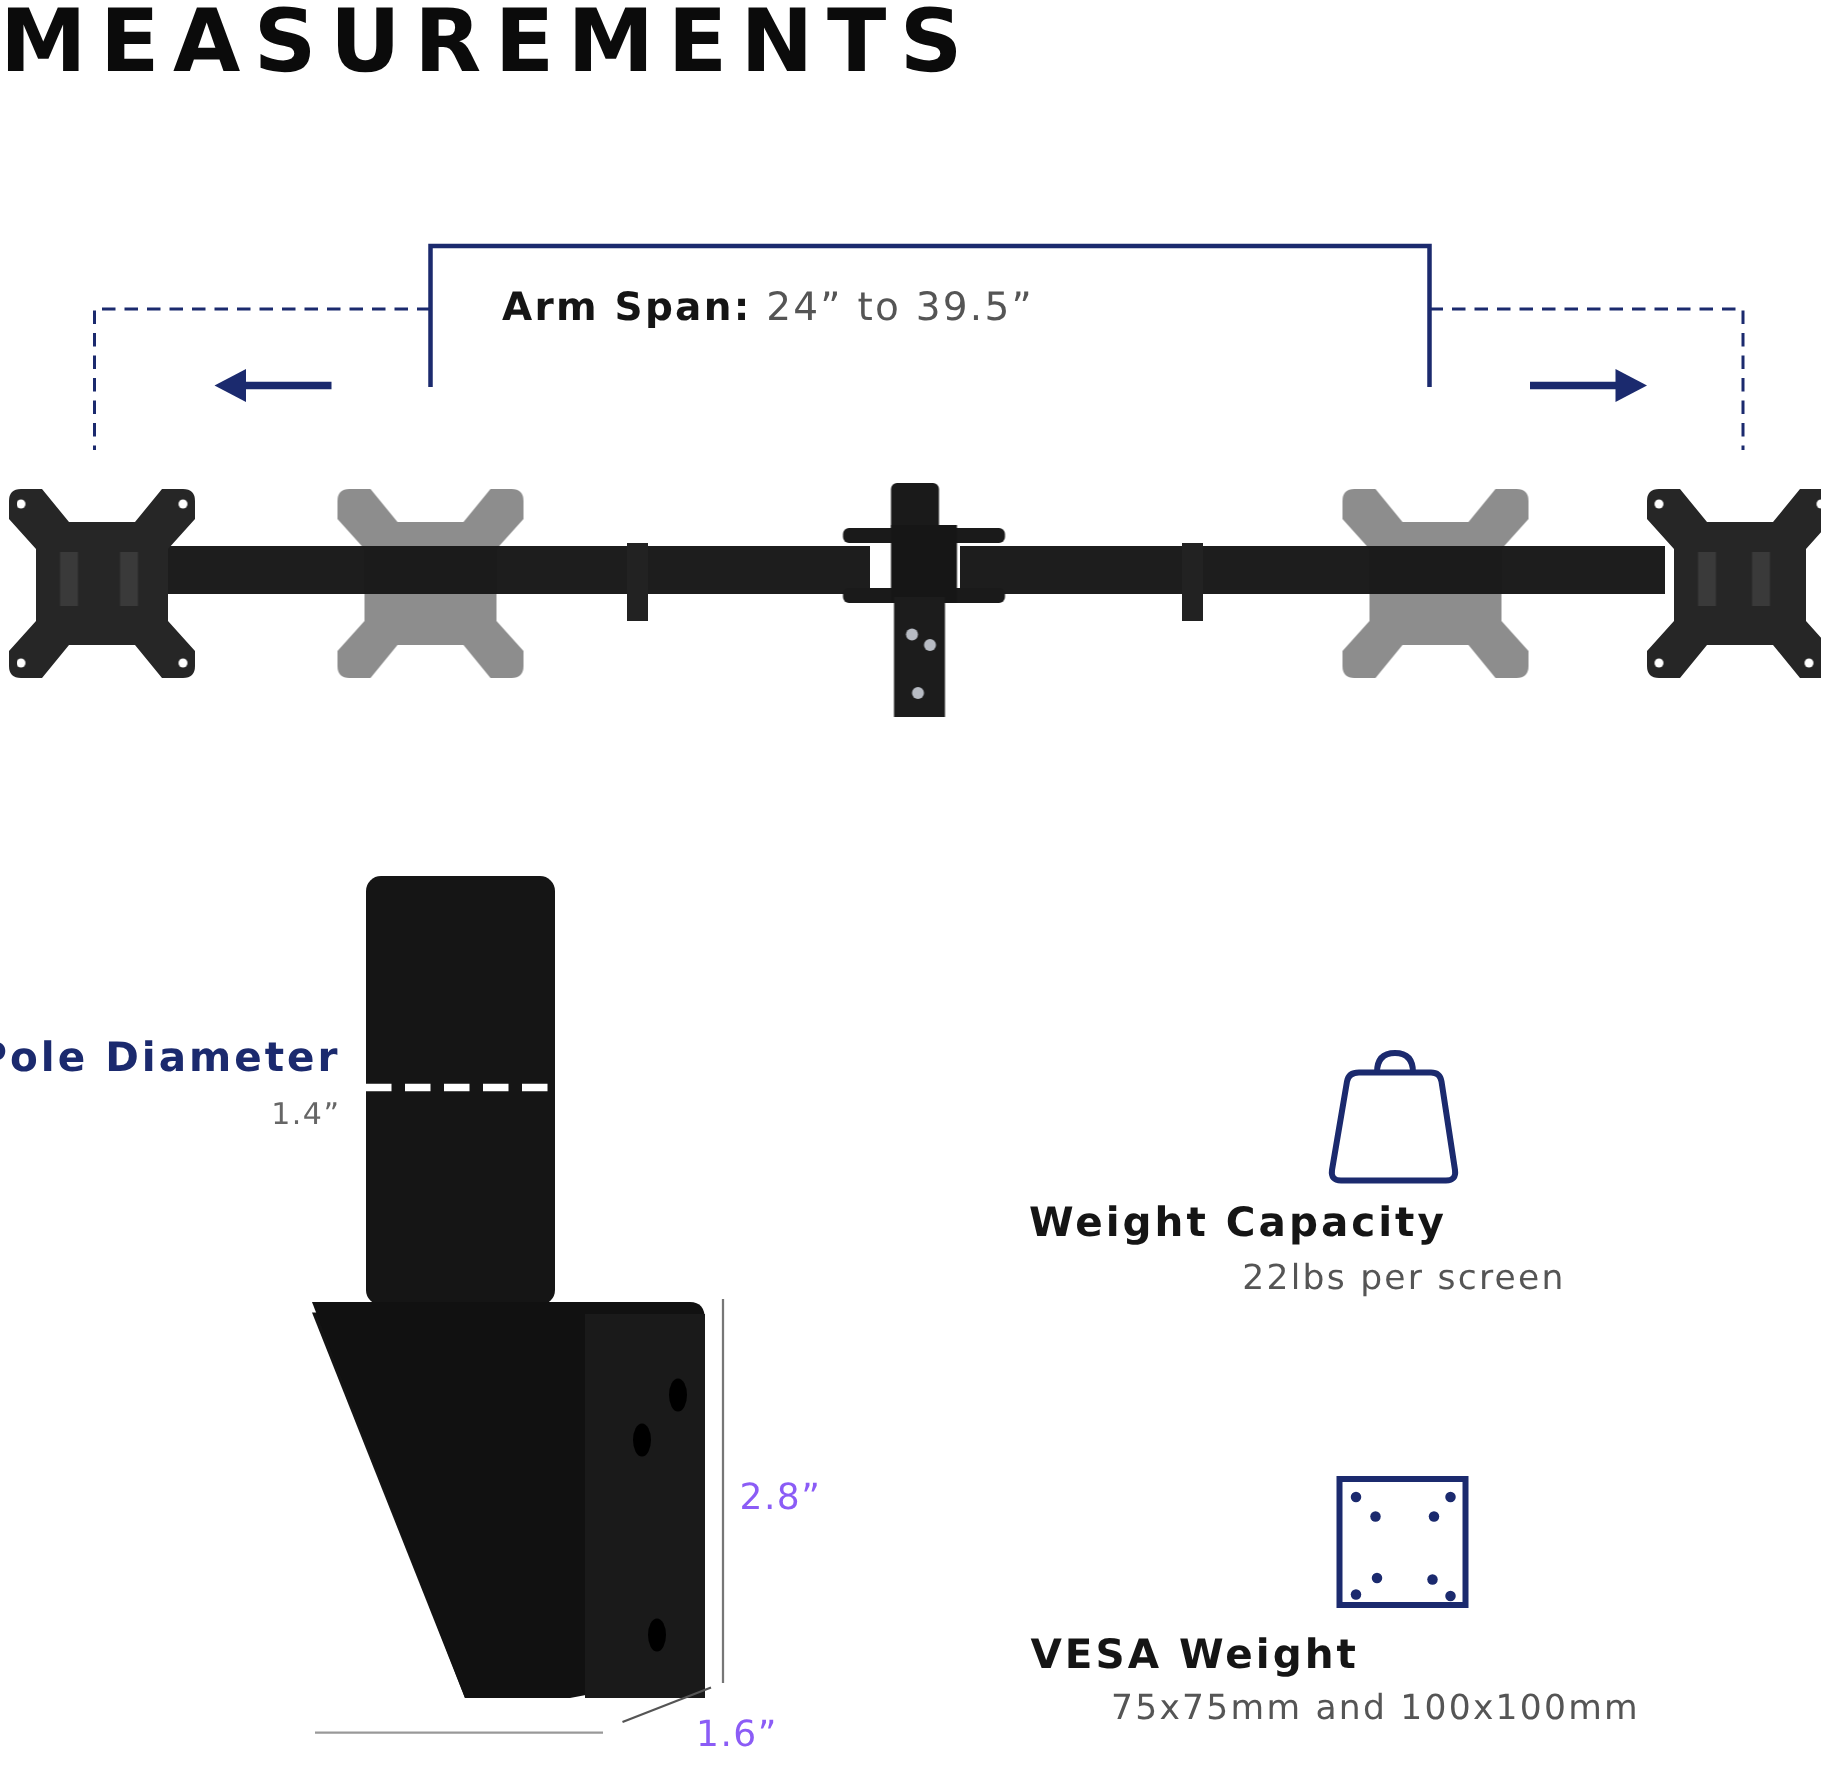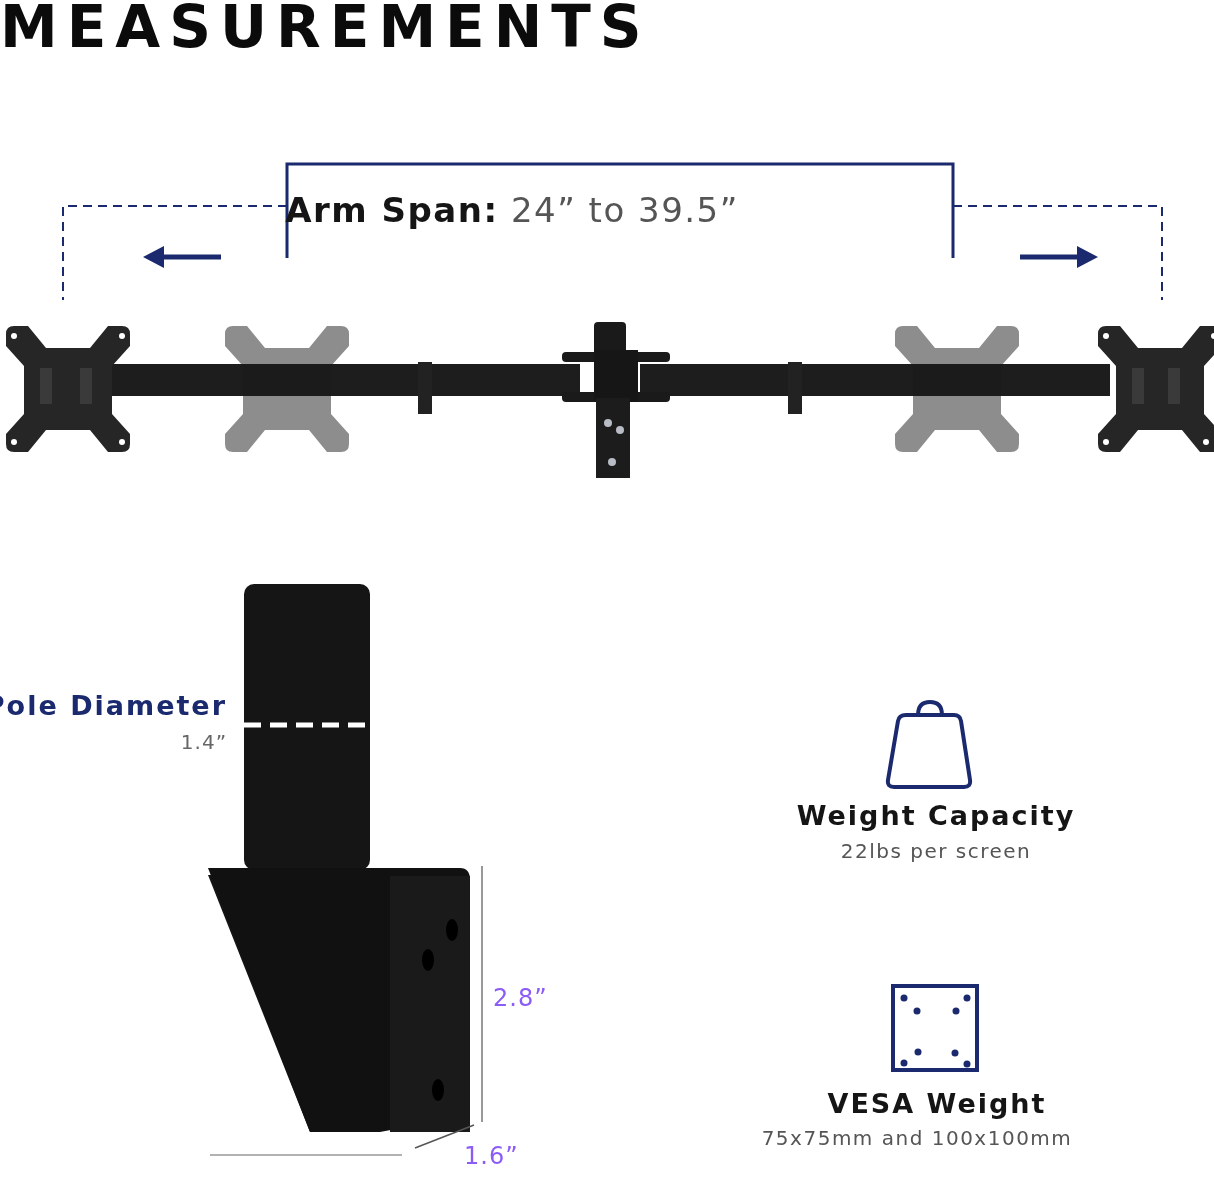--- a/index.html
+++ b/index.html
@@ -1,28 +1,28 @@
 <!DOCTYPE html>
 <html><head>
 <meta charset="utf-8">
 <style>
   html, body { margin:0; padding:0; background:#ffffff; }
   body { width:1214px; height:1183px; position:relative; overflow:hidden;
          font-family:"DejaVu Sans", "Liberation Sans", sans-serif; color:#111; }
   .abs { position:absolute; }
   .title { left:0; top:-6px; font-size:58px; font-weight:bold; letter-spacing:9px;
            color:#0b0b0b; font-family:"DejaVu Sans", sans-serif; line-height:66px; }
-  .span-label { left:0; width:1024px; top:190px; text-align:center; font-size:34px; letter-spacing:1.5px; }
+  .span-label { left:0; width:1024px; top:190px; text-align:center; font-size:26px; letter-spacing:1.5px; }
   .span-label b { font-weight:bold; color:#151515; }
   .span-label span.v { color:#555; font-weight:normal; }
   .pole-label { right:987px; top:690px; text-align:right; font-size:27px; font-weight:bold;
                 color:#1b2a6e; letter-spacing:2px; white-space:nowrap; }
   .pole-val { right:987px; top:730px; font-size:20px; color:#666; letter-spacing:1px; }
-  .feat-title { width:500px; text-align:center; font-size:27px; font-weight:bold; letter-spacing:2px; color:#151515; }
-  .feat-sub { width:500px; text-align:center; font-size:20px; color:#555; letter-spacing:1.5px; }
+  .feat-title { width:500px; text-align:left; font-size:27px; font-weight:bold; letter-spacing:2px; color:#151515; }
+  .feat-sub { width:500px; text-align:center; font-size:23px; color:#555; letter-spacing:1.5px; }
   .dim { font-size:24px; color:#8b5cf6; letter-spacing:1px; }
 </style>
 </head>
 <body>
 
 <div class="abs title">MEASUREMENTS</div>
 
 <svg class="abs" style="left:0;top:0" width="1214" height="320">
   <g stroke="#1b2a6e" fill="none">
     <polyline points="287,258 287,164 953,164 953,258" stroke-width="3"></polyline>

